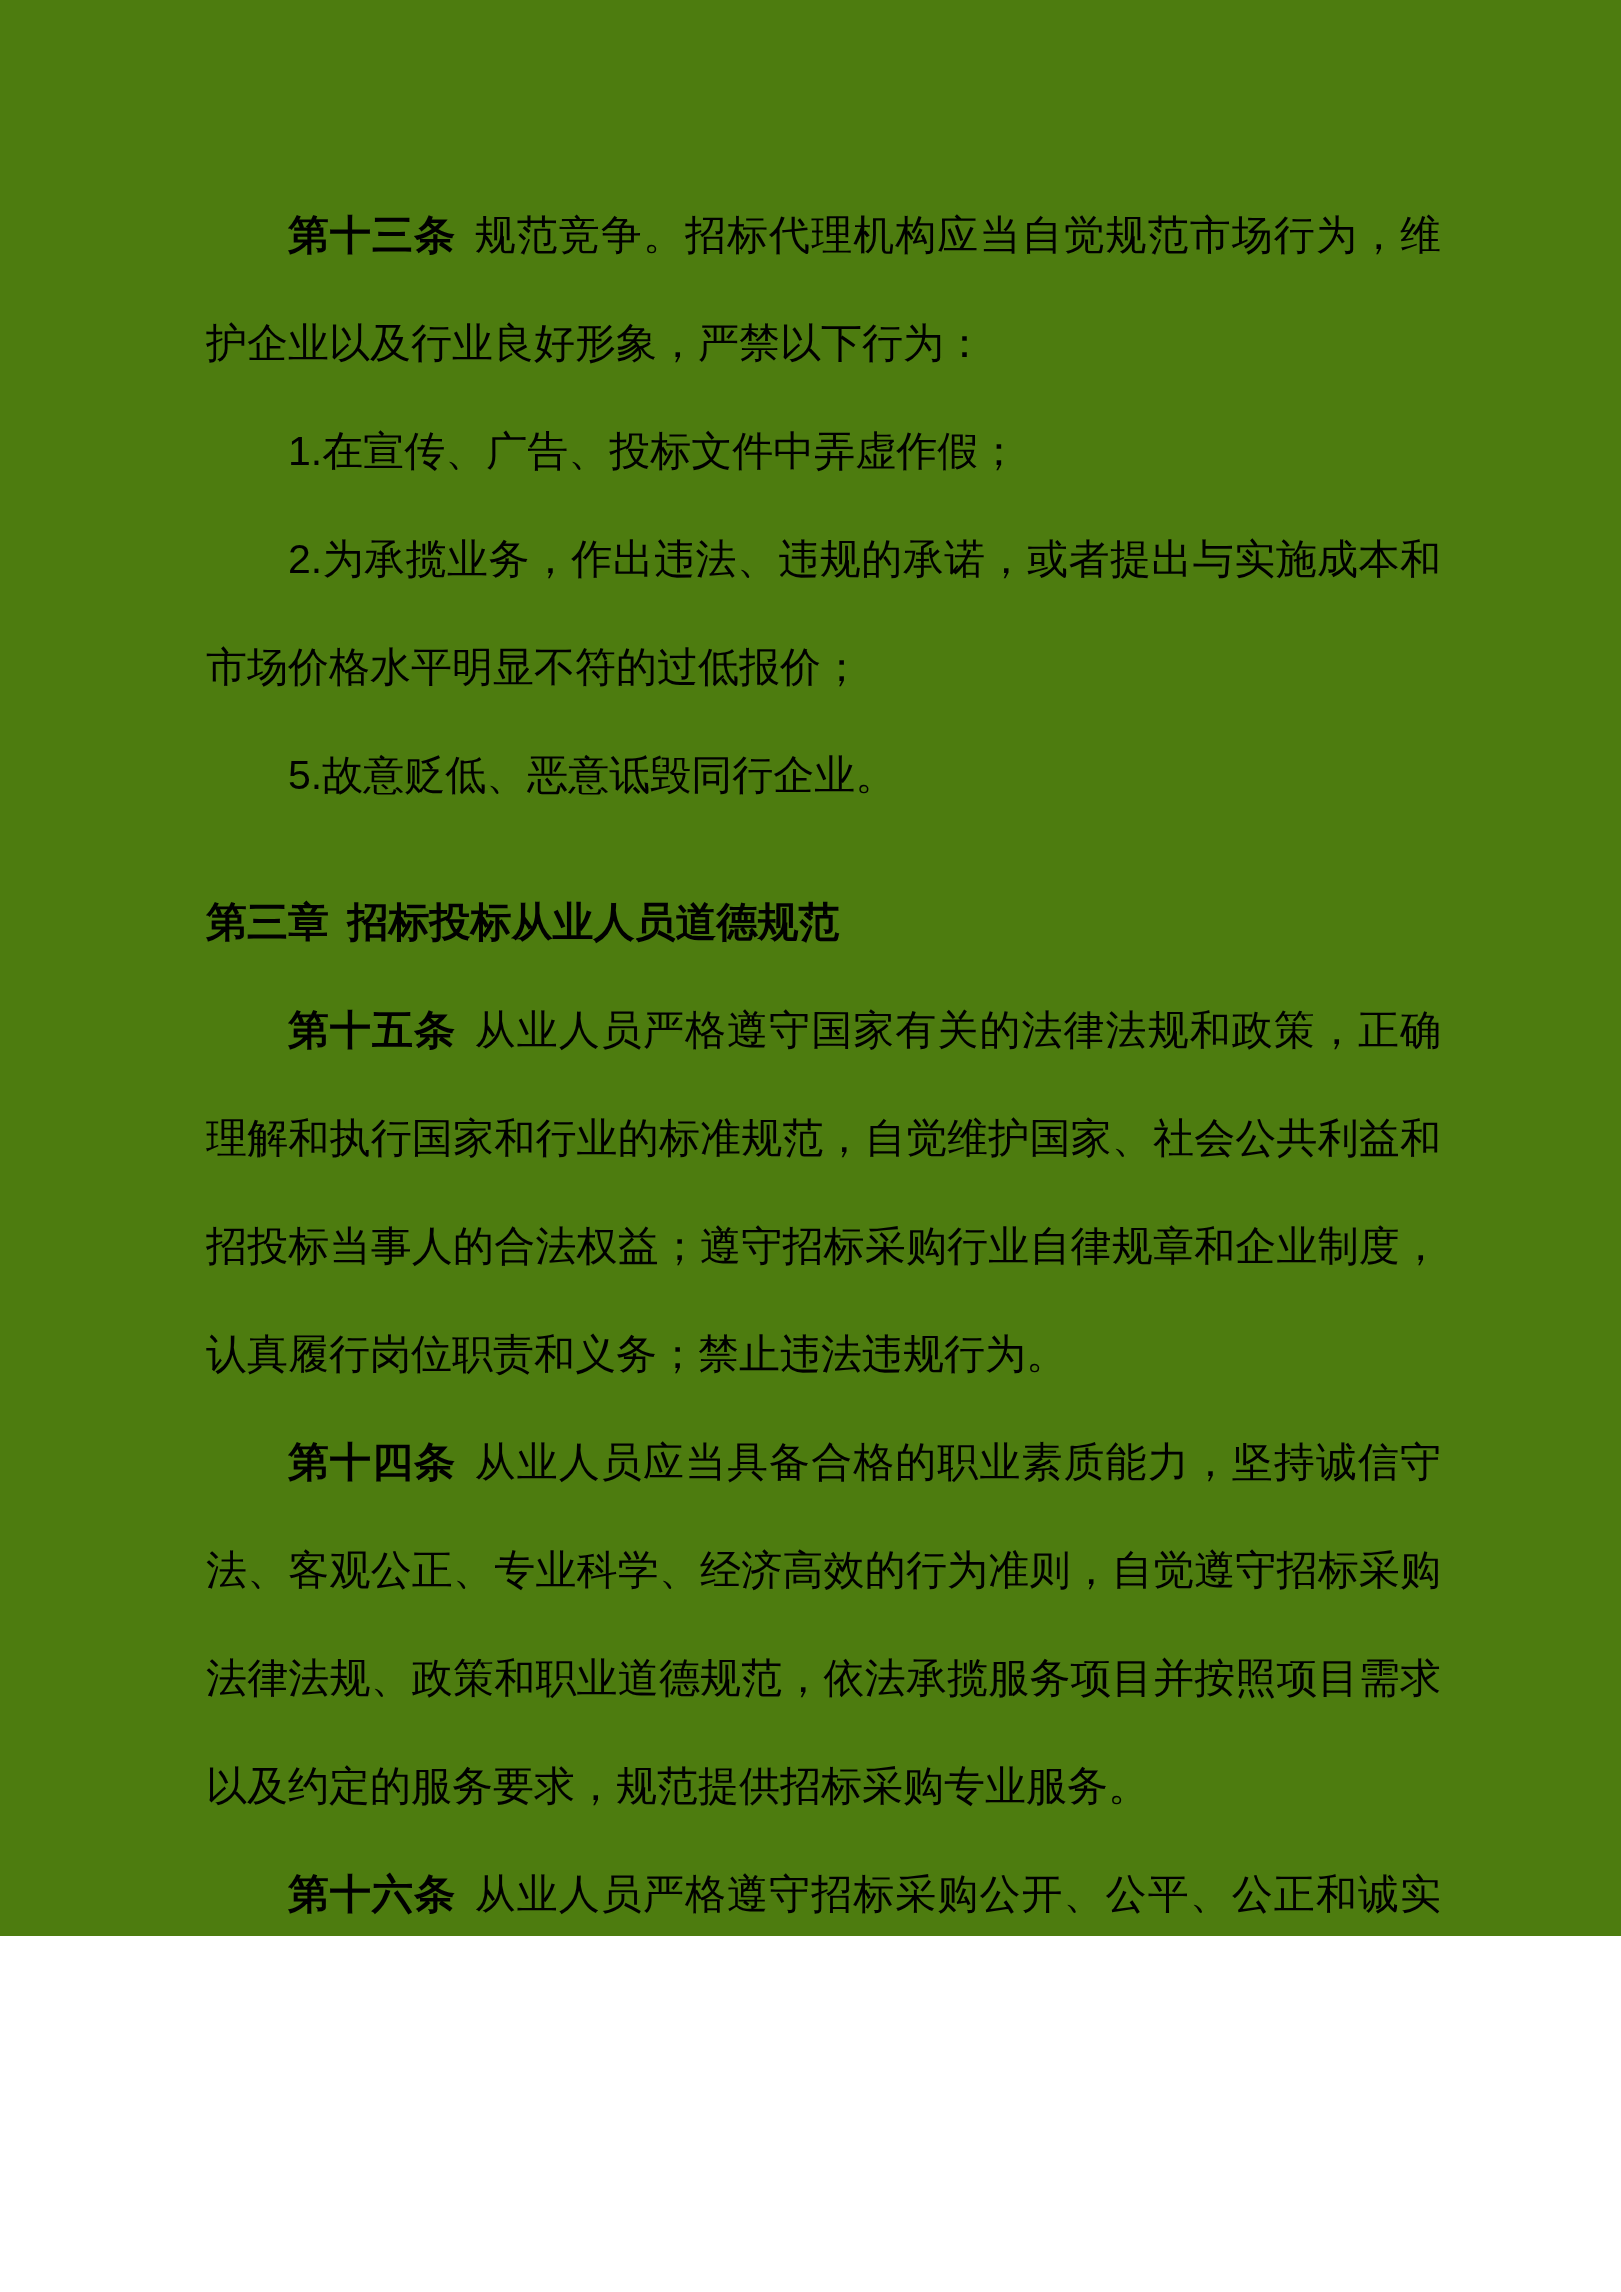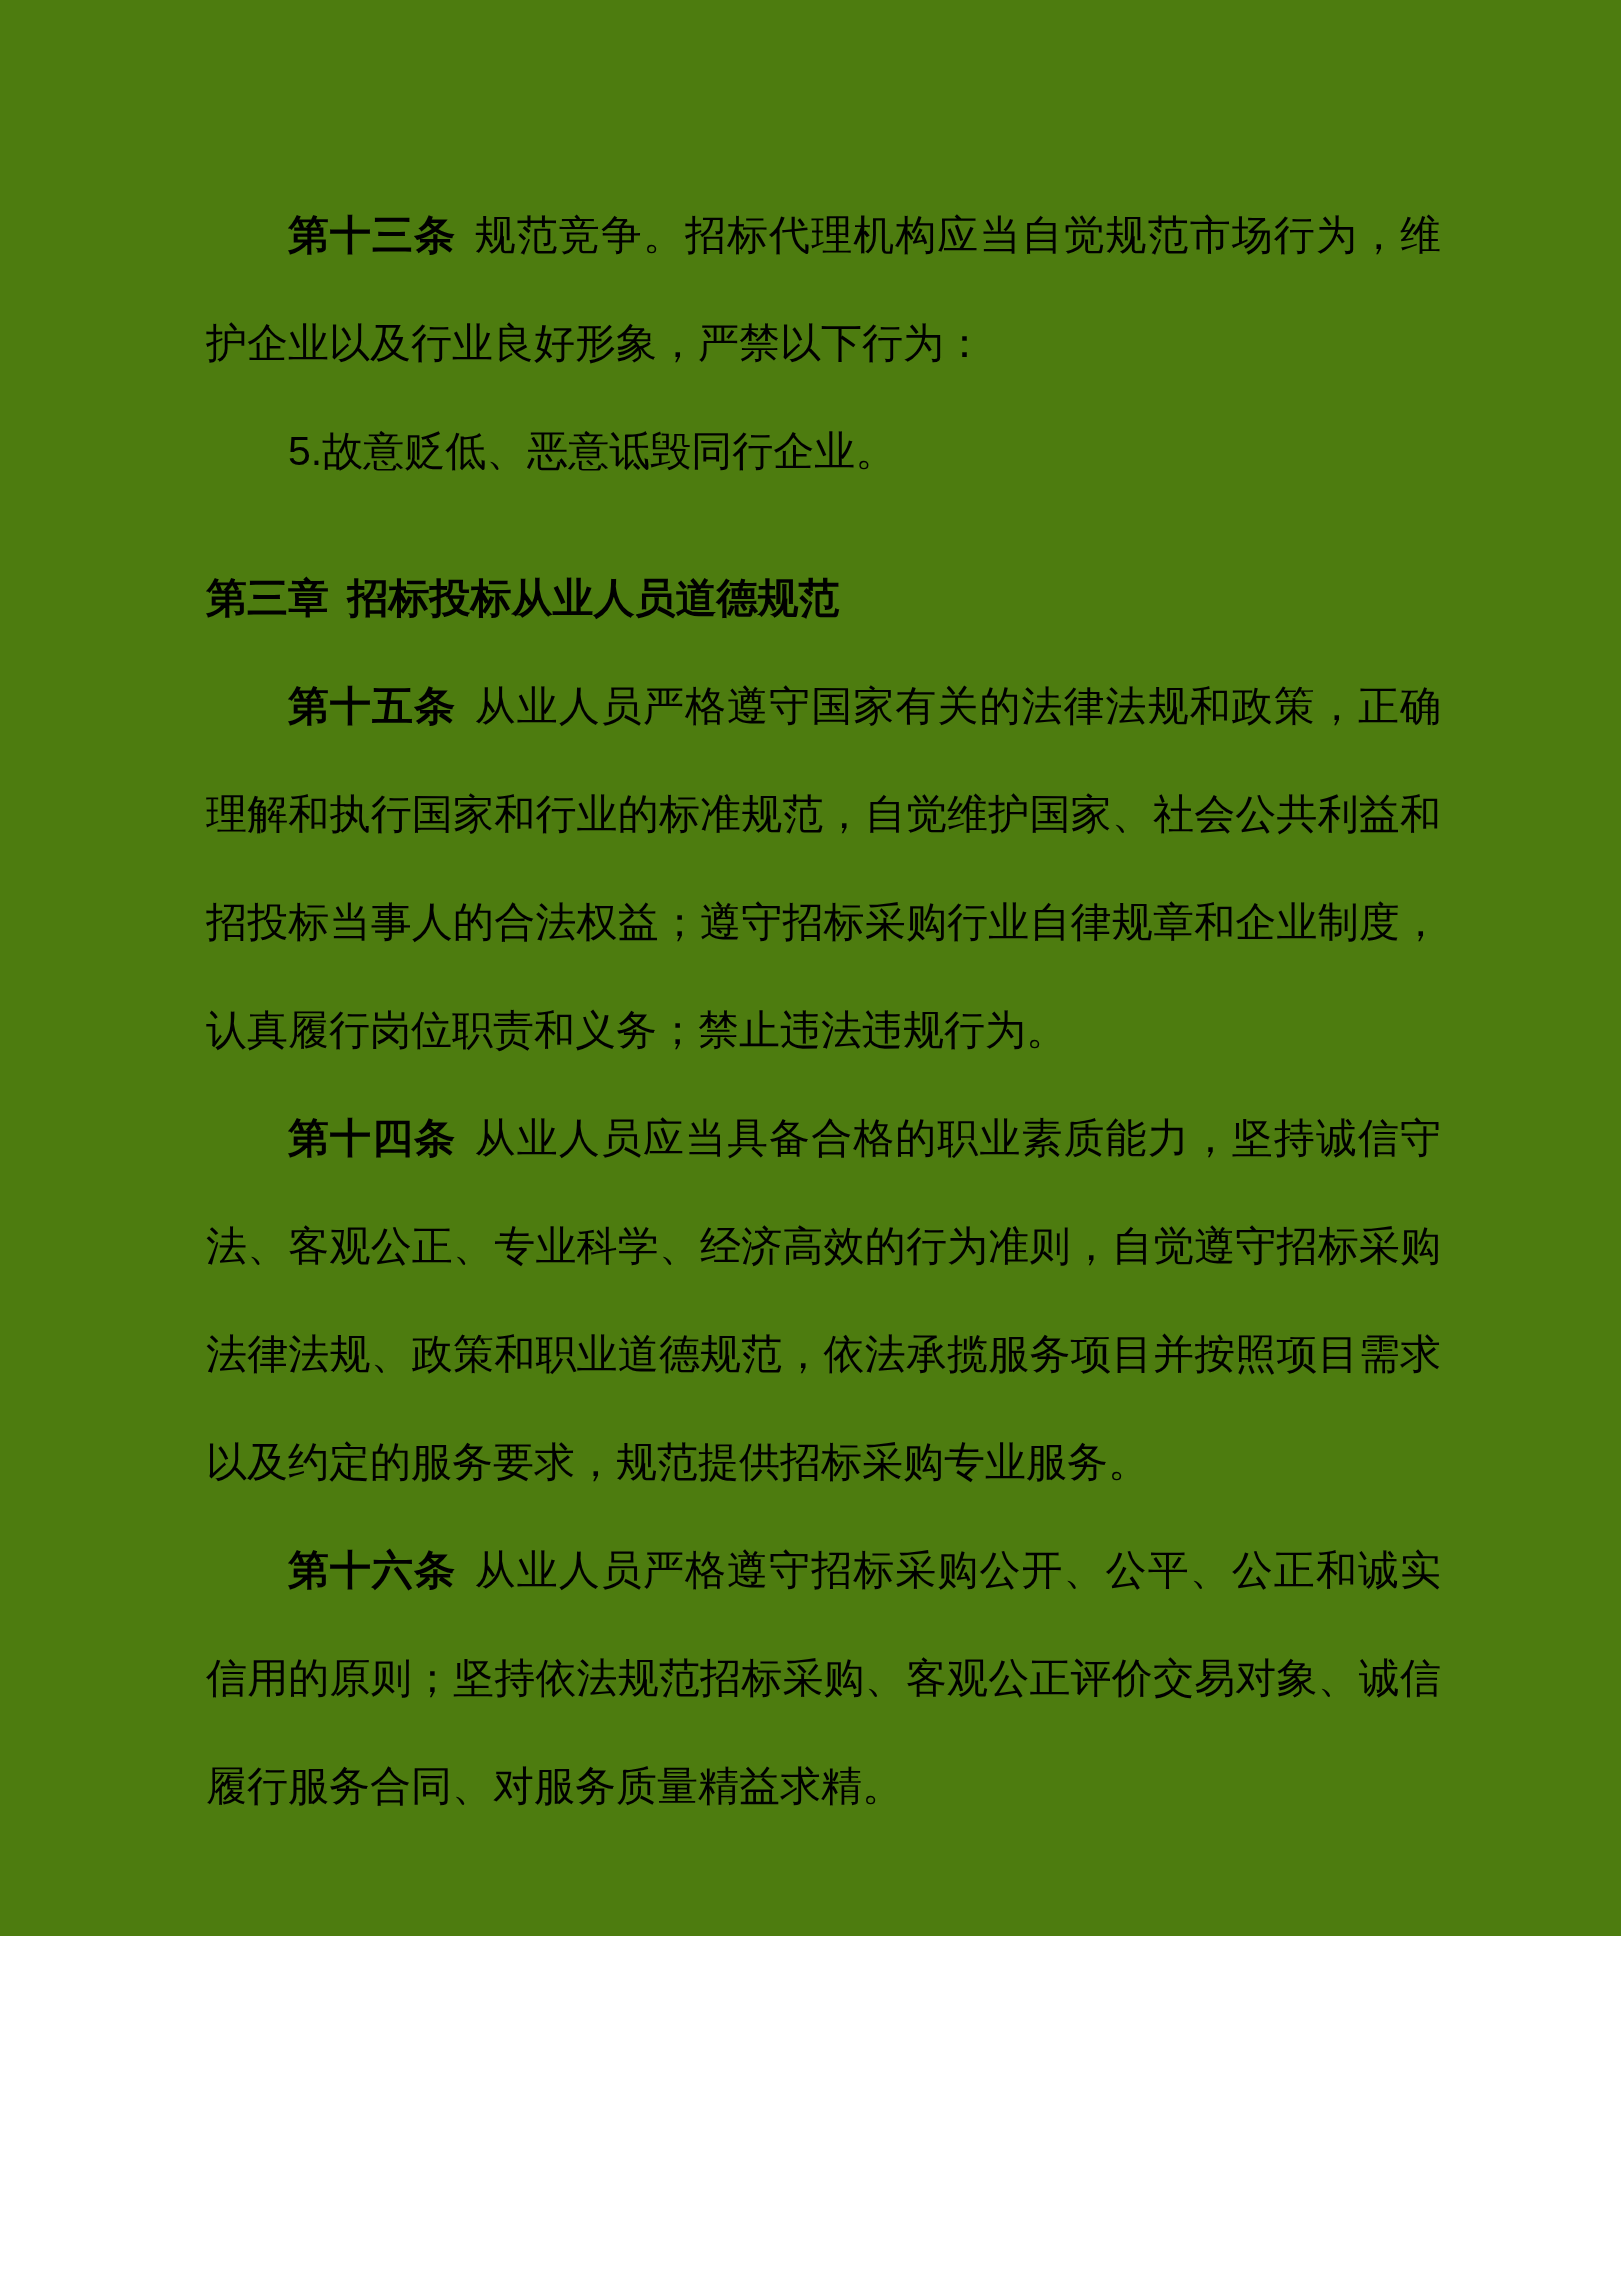--- a/index.html
+++ b/index.html
@@ -43,21 +43,23 @@
     margin-right: 0.45em;
   }
 </style>
 </head>
 <body>
 
 <div class="page">
 
   <p class="para"><strong class="num">第十三条</strong><span>规范竞争。招标代理机构应当自觉规范市场行为，维护企业以及行业良好形象，严禁以下行为：</span></p>
 
+  <p class="para"><span>1.在宣传、广告、投标文件中弄虚作假；</span></p>
 
+  <p class="para"><span>2.为承揽业务，作出违法、违规的承诺，或者提出与实施成本和市场价格水平明显不符的过低报价；</span></p>
 
   <p class="para"><span>5.故意贬低、恶意诋毁同行企业。</span></p>
 
   <h2 class="chapter"><strong class="num">第三章</strong><span>招标投标从业人员道德规范</span></h2>
 
   <p class="para"><strong class="num">第十五条</strong><span>从业人员严格遵守国家有关的法律法规和政策，正确理解和执行国家和行业的标准规范，自觉维护国家、社会公共利益和招投标当事人的合法权益；遵守招标采购行业自律规章和企业制度，认真履行岗位职责和义务；禁止违法违规行为。</span></p>
 
   <p class="para"><strong class="num">第十四条</strong><span>从业人员应当具备合格的职业素质能力，坚持诚信守法、客观公正、专业科学、经济高效的行为准则，自觉遵守招标采购法律法规、政策和职业道德规范，依法承揽服务项目并按照项目需求以及约定的服务要求，规范提供招标采购专业服务。</span></p>
 
   <p class="para"><strong class="num">第十六条</strong><span>从业人员严格遵守招标采购公开、公平、公正和诚实信用的原则；坚持依法规范招标采购、客观公正评价交易对象、诚信履行服务合同、对服务质量精益求精。</span></p>

